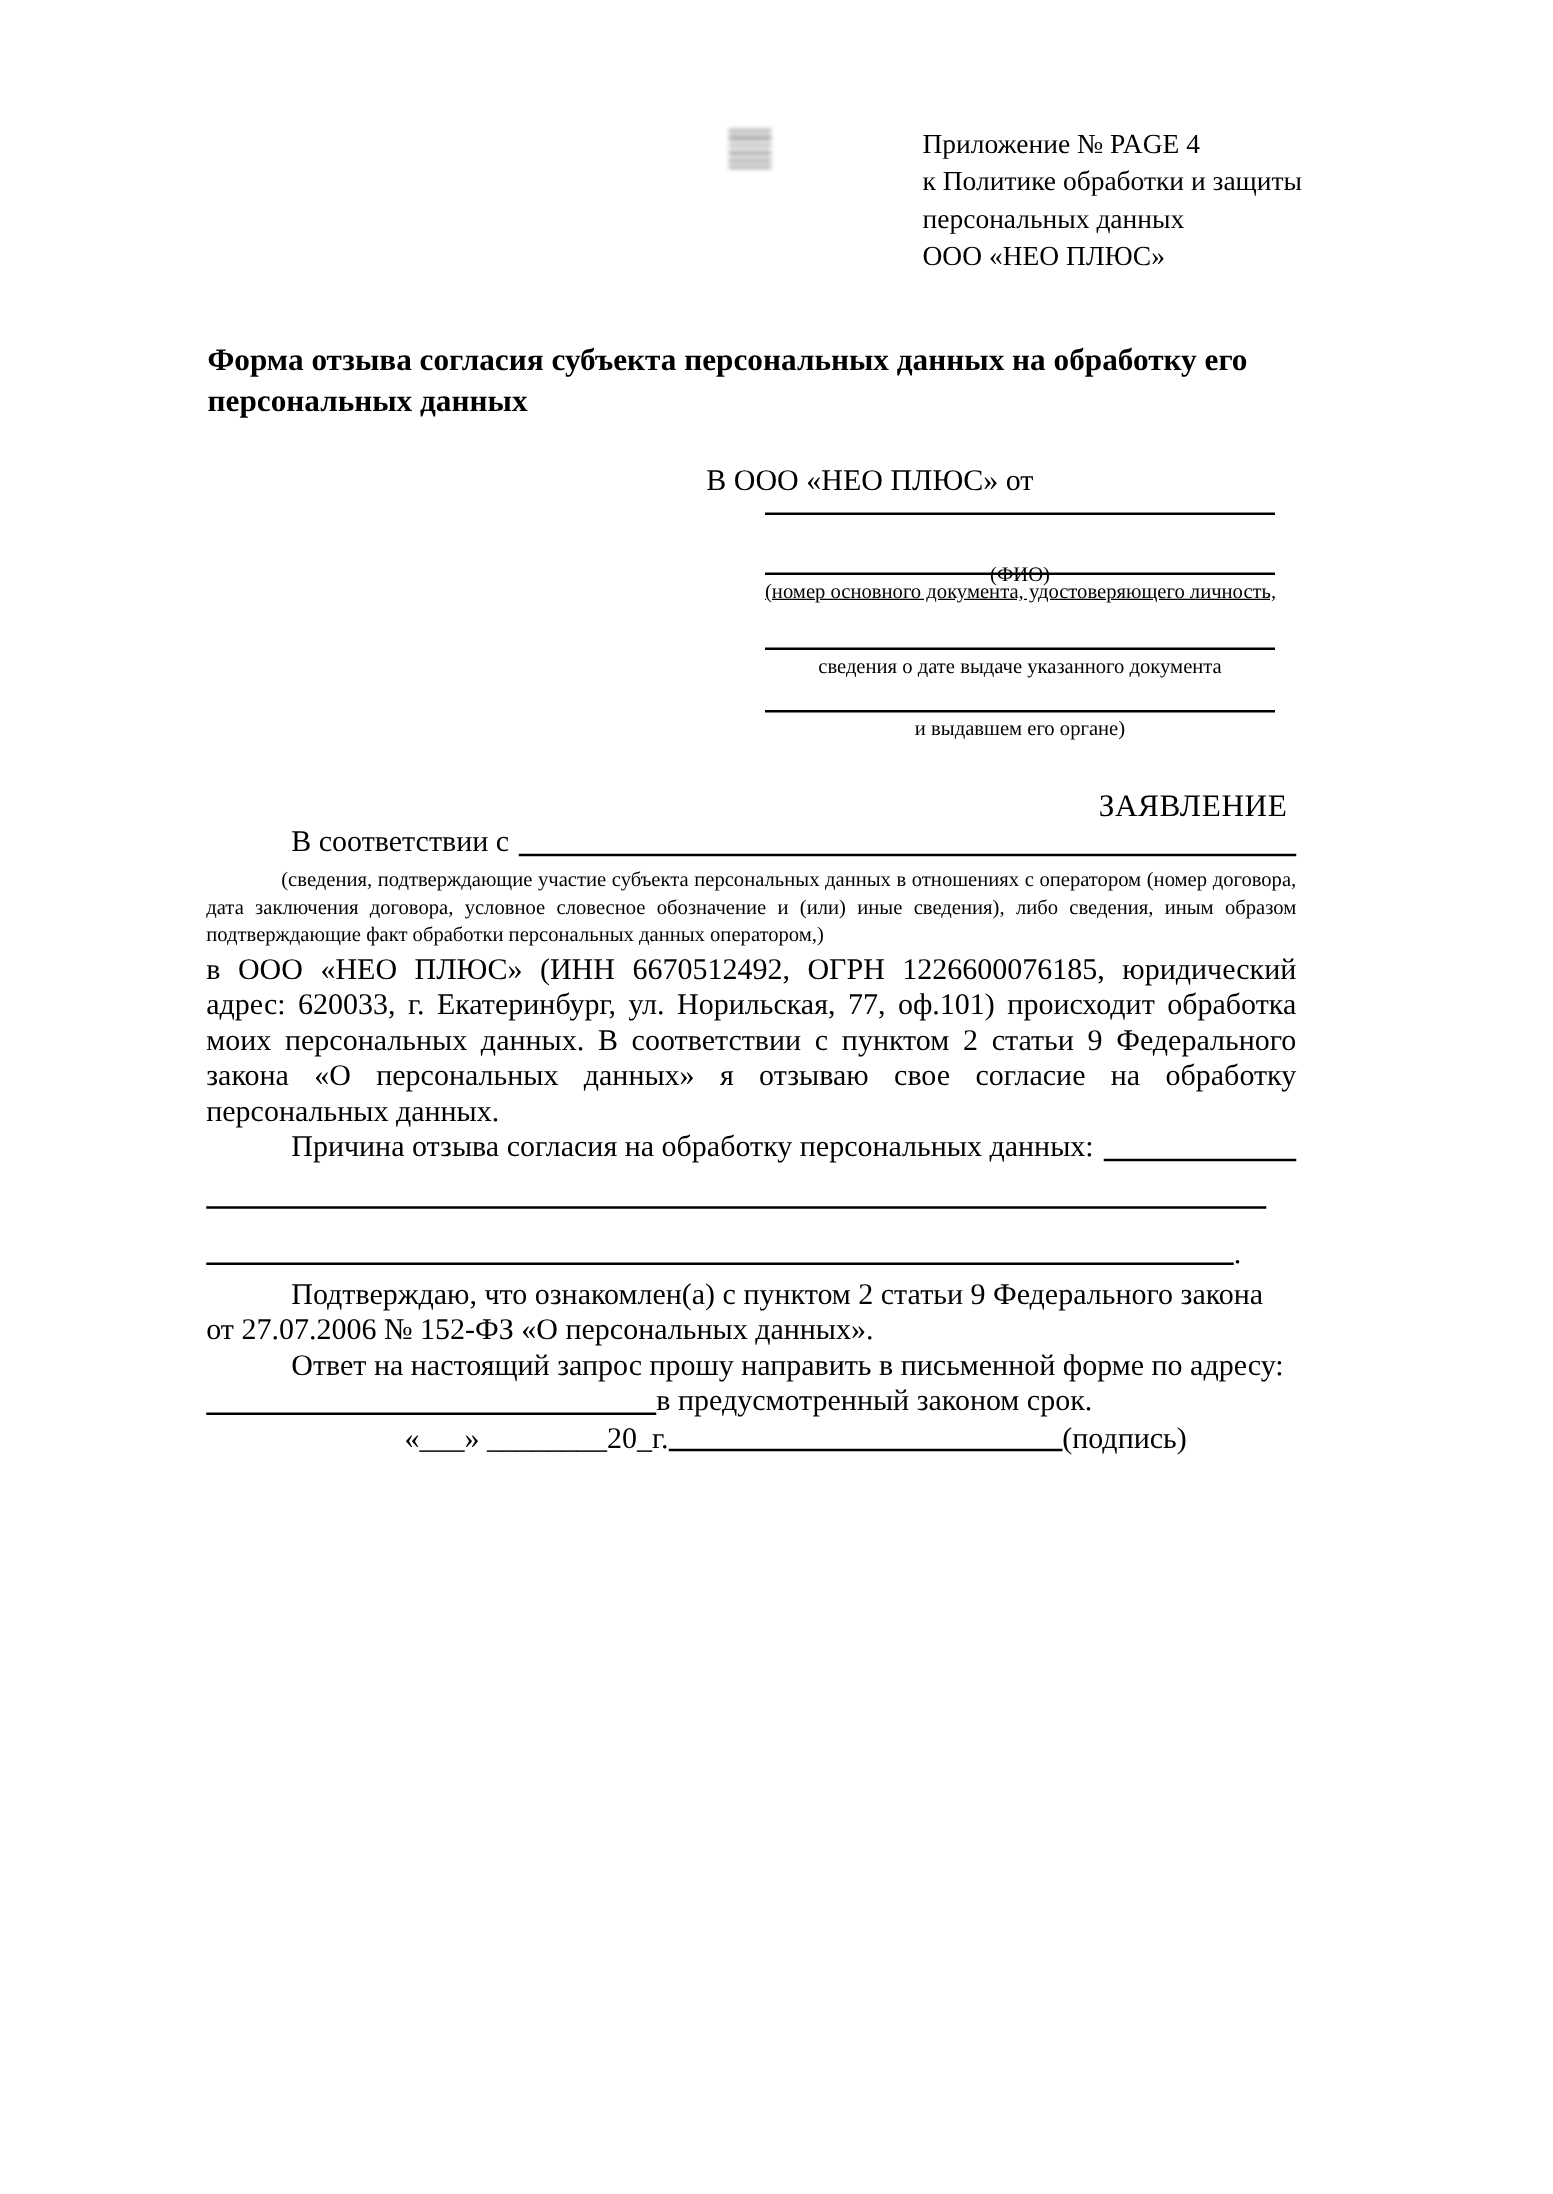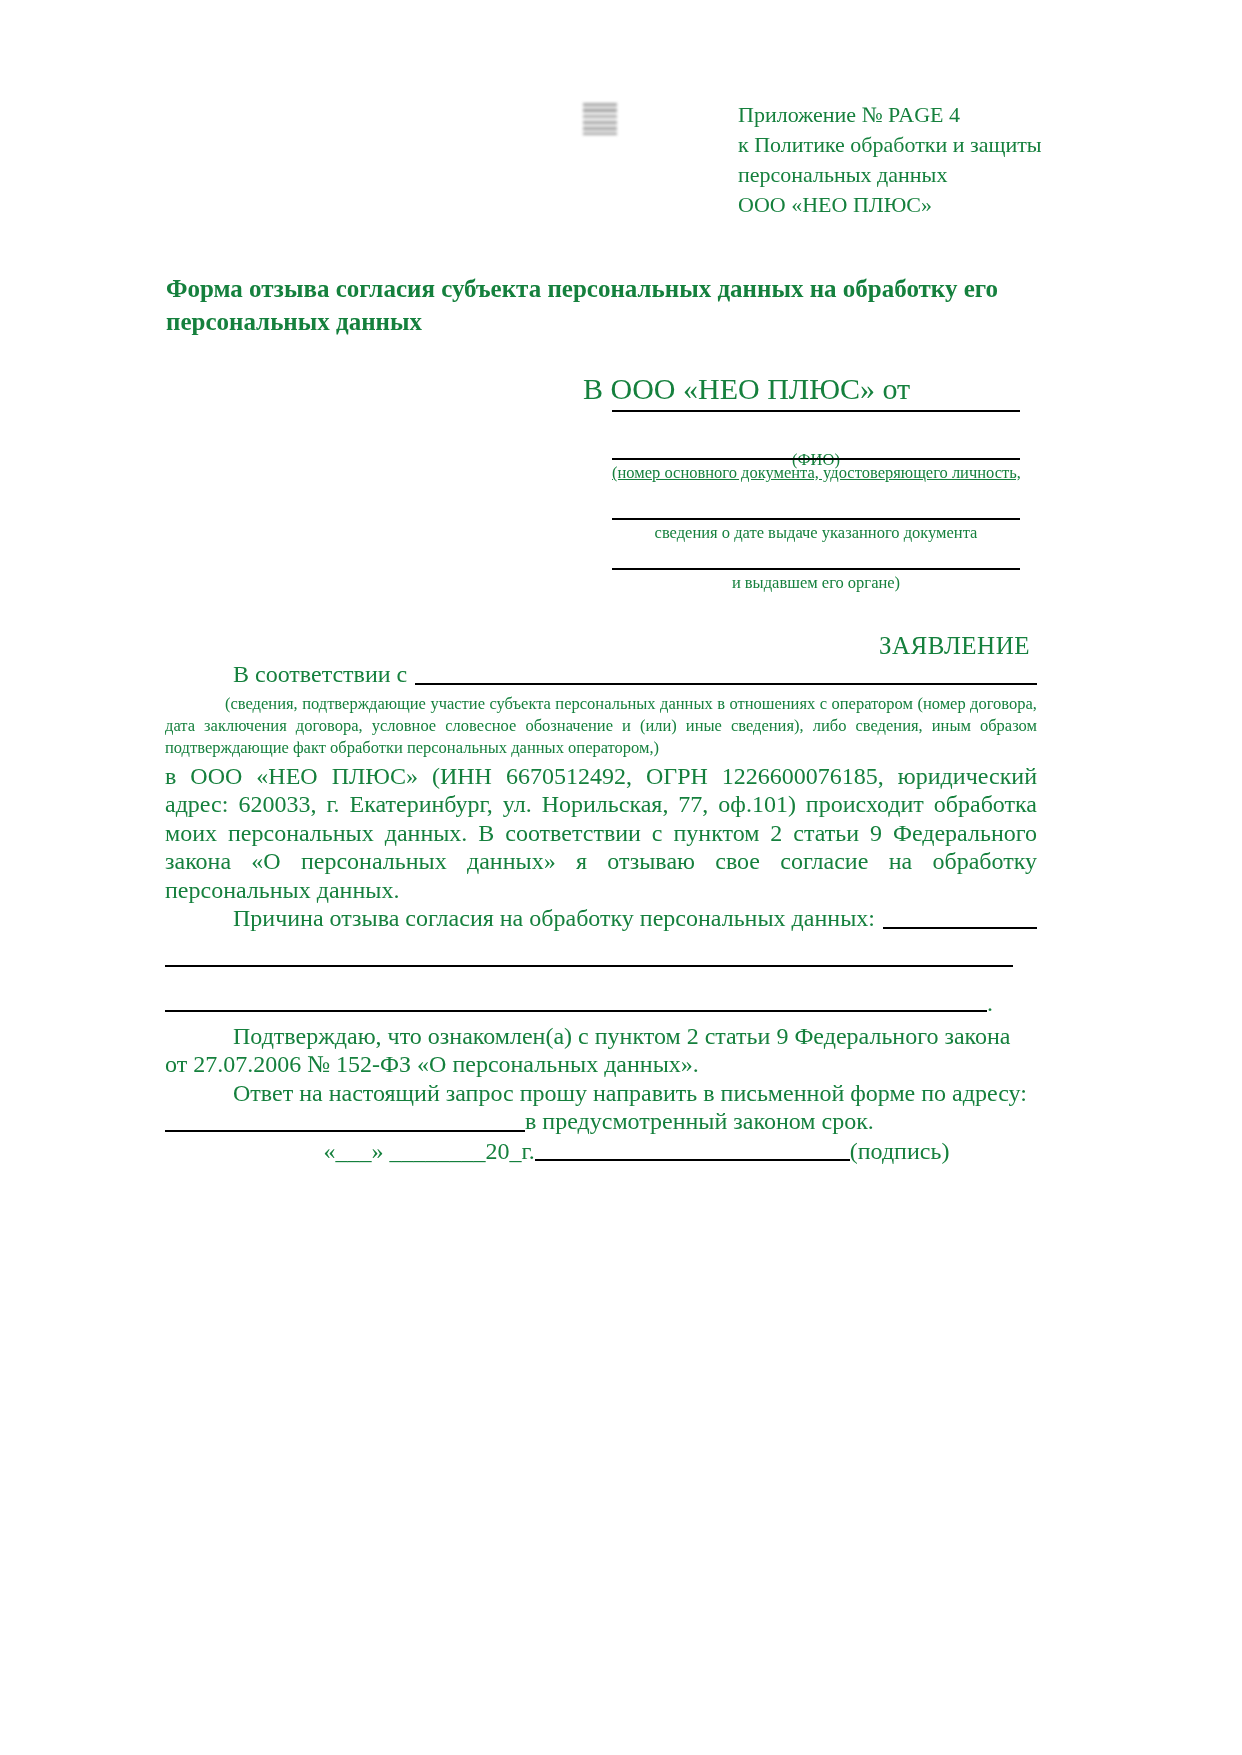--- a/index.html
+++ b/index.html
@@ -2,21 +2,21 @@
 <html><head>
 <meta charset="utf-8">
 <style>
   * { box-sizing: border-box; }
   html, body { margin: 0; padding: 0; background: #ffffff; }
   .page {
     position: relative;
     width: 1242px;
     height: 1755px;
     background: #ffffff;
-    color: #15803d;
+    color: #000000;
     font-family: "Liberation Serif", "DejaVu Serif", serif;
     overflow: hidden;
   }
 
   
   .blur-mark {
     position: absolute; left: 583px; top: 103px; width: 34px; height: 32px;
     background: repeating-linear-gradient(180deg,
       #9a9a9a 0 3px, #e2e2e2 3px 6px, #8f8f8f 6px 9px,
       #ededed 9px 12px, #a8a8a8 12px 15px, #f2f2f2 15px 18px,
@@ -29,21 +29,21 @@
     position: absolute; left: 738px; top: 100px;
     font-size: 22px; line-height: 30px; white-space: nowrap;
   }
 
   .doc-title {
     position: absolute; left: 146px; top: 272px; width: 896px;
     font-size: 25px; font-weight: bold; line-height: 33px; margin-left: 20px;
   }
 
   .addressee { position: absolute; left: 565px; top: 372px; width: 458px; }
-  .addressee .to-line { position: absolute; left: 18px; top: 0; font-size: 30px; white-space: nowrap; }
+  .addressee .to-line { position: absolute; left: 0; top: 0; font-size: 24px; white-space: nowrap; }
   .field-rule {
     position: absolute; left: 47px; width: 408px; height: 0;
     border-bottom: 2px solid #000;
   }
   .field-caption {
     position: absolute; left: 47px; width: 408px;
     text-align: center; font-size: 16.5px; line-height: 20px; white-space: nowrap;
   }
   .r1 { top: 38px; }  .c1 { top: 43px; margin-top: 35px; }
   .r2 { top: 86px; }  .c2 { top: 91px; text-decoration: underline; }

